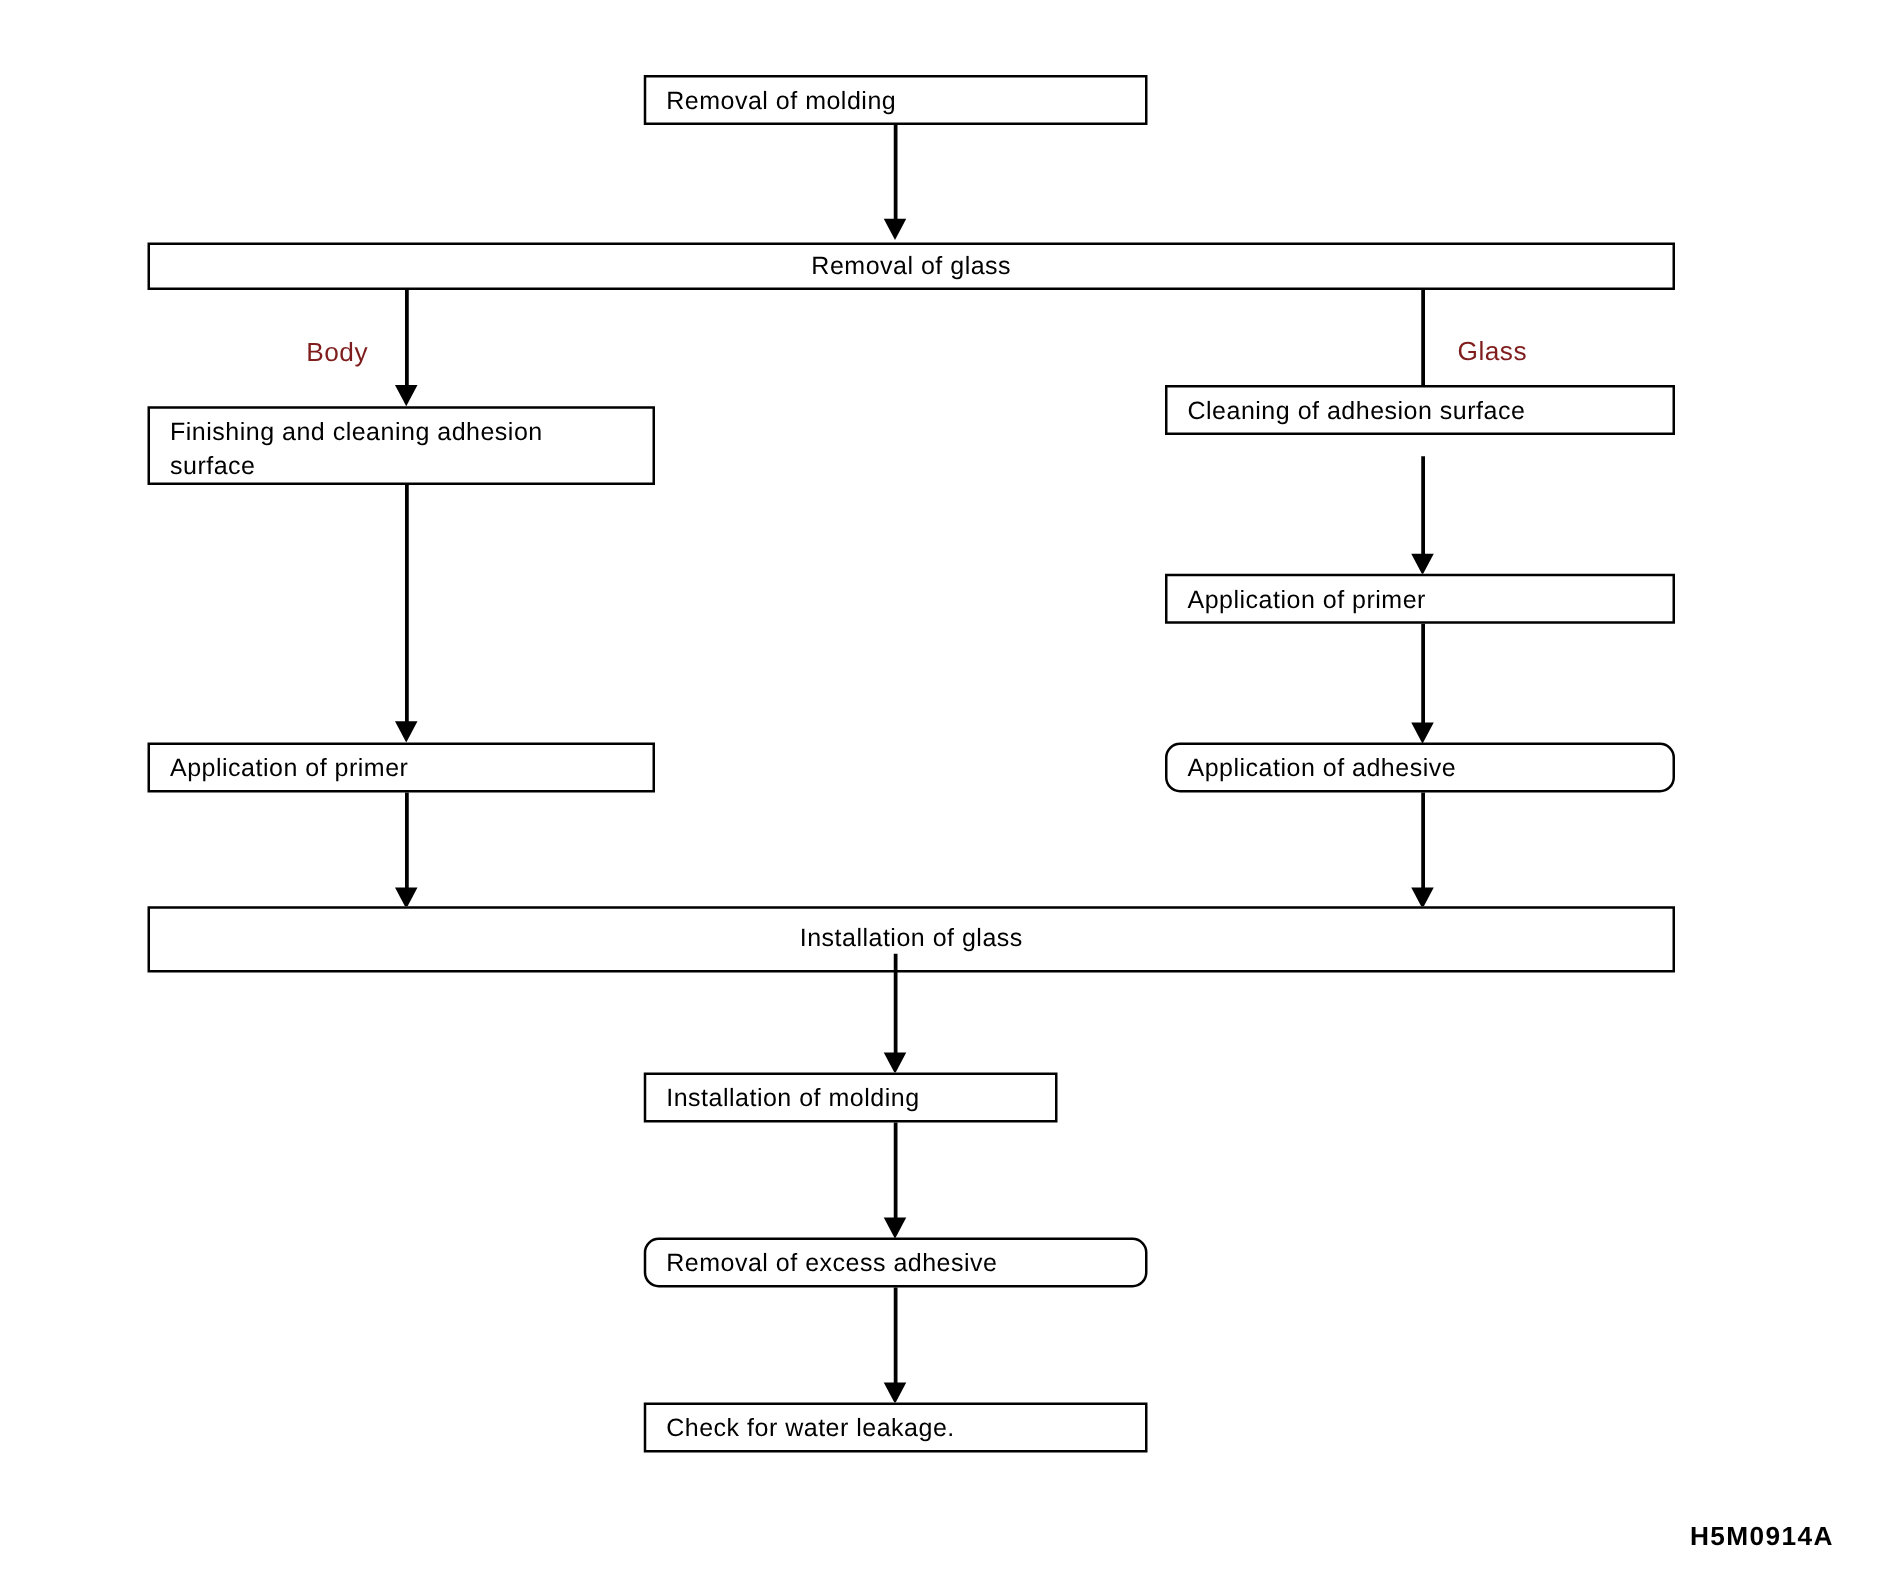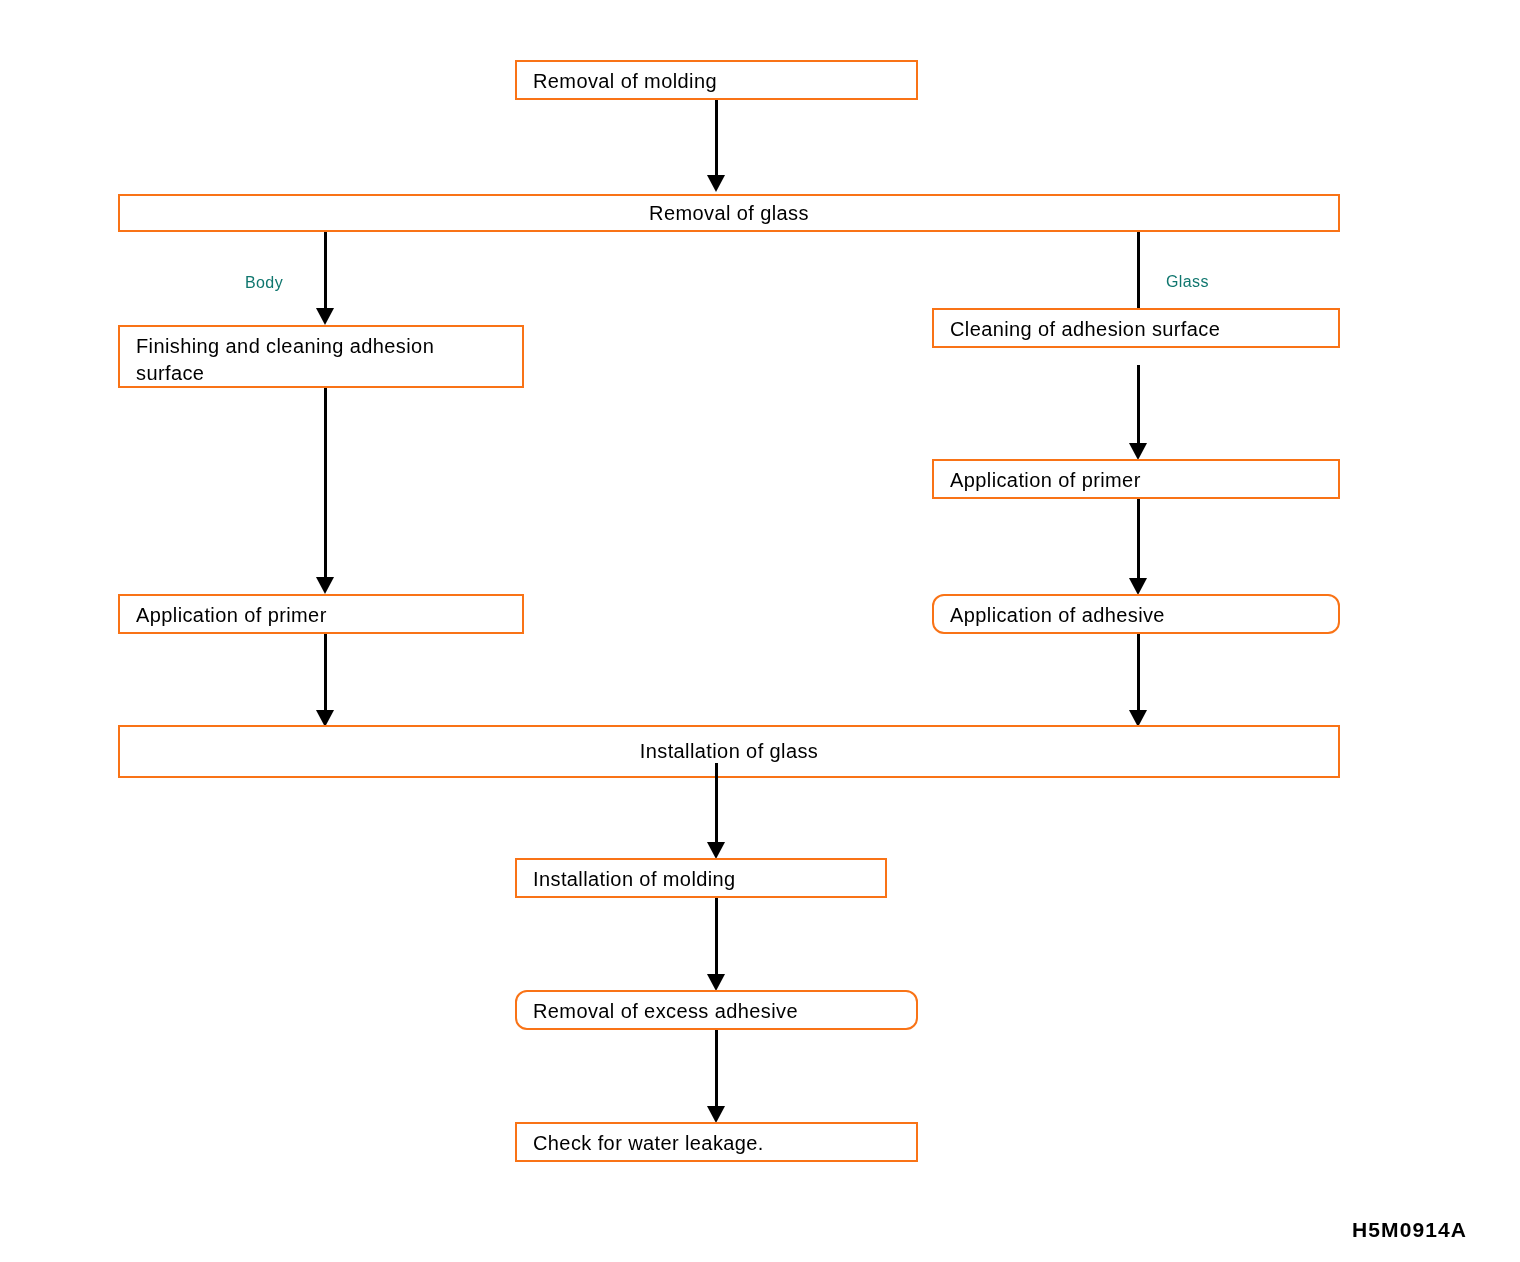--- a/index.html
+++ b/index.html
@@ -17,21 +17,21 @@
     width: 1520px;
     height: 1262px;
     background: #ffffff;
     overflow: hidden;
   }
 
   
   .node {
     position: absolute;
     box-sizing: border-box;
-    border: 2px solid #f97316;
+    border: 2px solid #000000;
     background: #ffffff;
     font-size: 20px;
     line-height: 27px;
     letter-spacing: 0.4px;
     color: #000000;
     white-space: pre-line;
   }
   .node.left-text {
     text-align: left;
     padding: 6px 0 0 16px;
@@ -55,24 +55,24 @@
     width: 0;
     height: 0;
     border-left: 9px solid transparent;
     border-right: 9px solid transparent;
     border-top: 17px solid #000000;
   }
 
   
   .branch-label {
     position: absolute;
-    font-size: 16px;
+    font-size: 21px;
     line-height: 22px;
     letter-spacing: 0.4px;
-    color: #0f766e;
+    color: #7f1d1d;
     white-space: nowrap;
   }
 
   
   .fig-code {
     position: absolute;
     font-size: 21px;
     letter-spacing: 1.1px;
     color: #000000;
     white-space: nowrap;
@@ -122,21 +122,21 @@
   <div class="node left-text" style="left:932px; top:594px; width:408px; height:40px;border-radius:12px;">Application of adhesive</div>
 
   <div class="vline" style="left:1137px; top:634px; width:3px; height:87px;"></div>
   <div class="arrowhead" style="left:1129px; top:710px;"></div>
 
   <div class="node center-text" style="left:118px; top:725px; width:1222px; height:53px;">Installation of glass</div>
 
   <div class="vline" style="left:715px; top:763px; width:3px; height:92px;"></div>
   <div class="arrowhead" style="left:707px; top:842px;"></div>
 
-  <div class="node left-text" style="left:515px; top:858px; width:372px; height:40px;">Installation of molding</div>
+  <div class="node left-text" style="left:515px; top:858px; width:331px; height:40px;">Installation of molding</div>
 
   <div class="vline" style="left:715px; top:898px; width:3px; height:89px;"></div>
   <div class="arrowhead" style="left:707px; top:974px;"></div>
 
   <div class="node left-text" style="left:515px; top:990px; width:403px; height:40px;border-radius:12px;">Removal of excess adhesive</div>
 
   <div class="vline" style="left:715px; top:1030px; width:3px; height:89px;"></div>
   <div class="arrowhead" style="left:707px; top:1106px;"></div>
 
   <div class="node left-text" style="left:515px; top:1122px; width:403px; height:40px;">Check for water leakage.</div>

